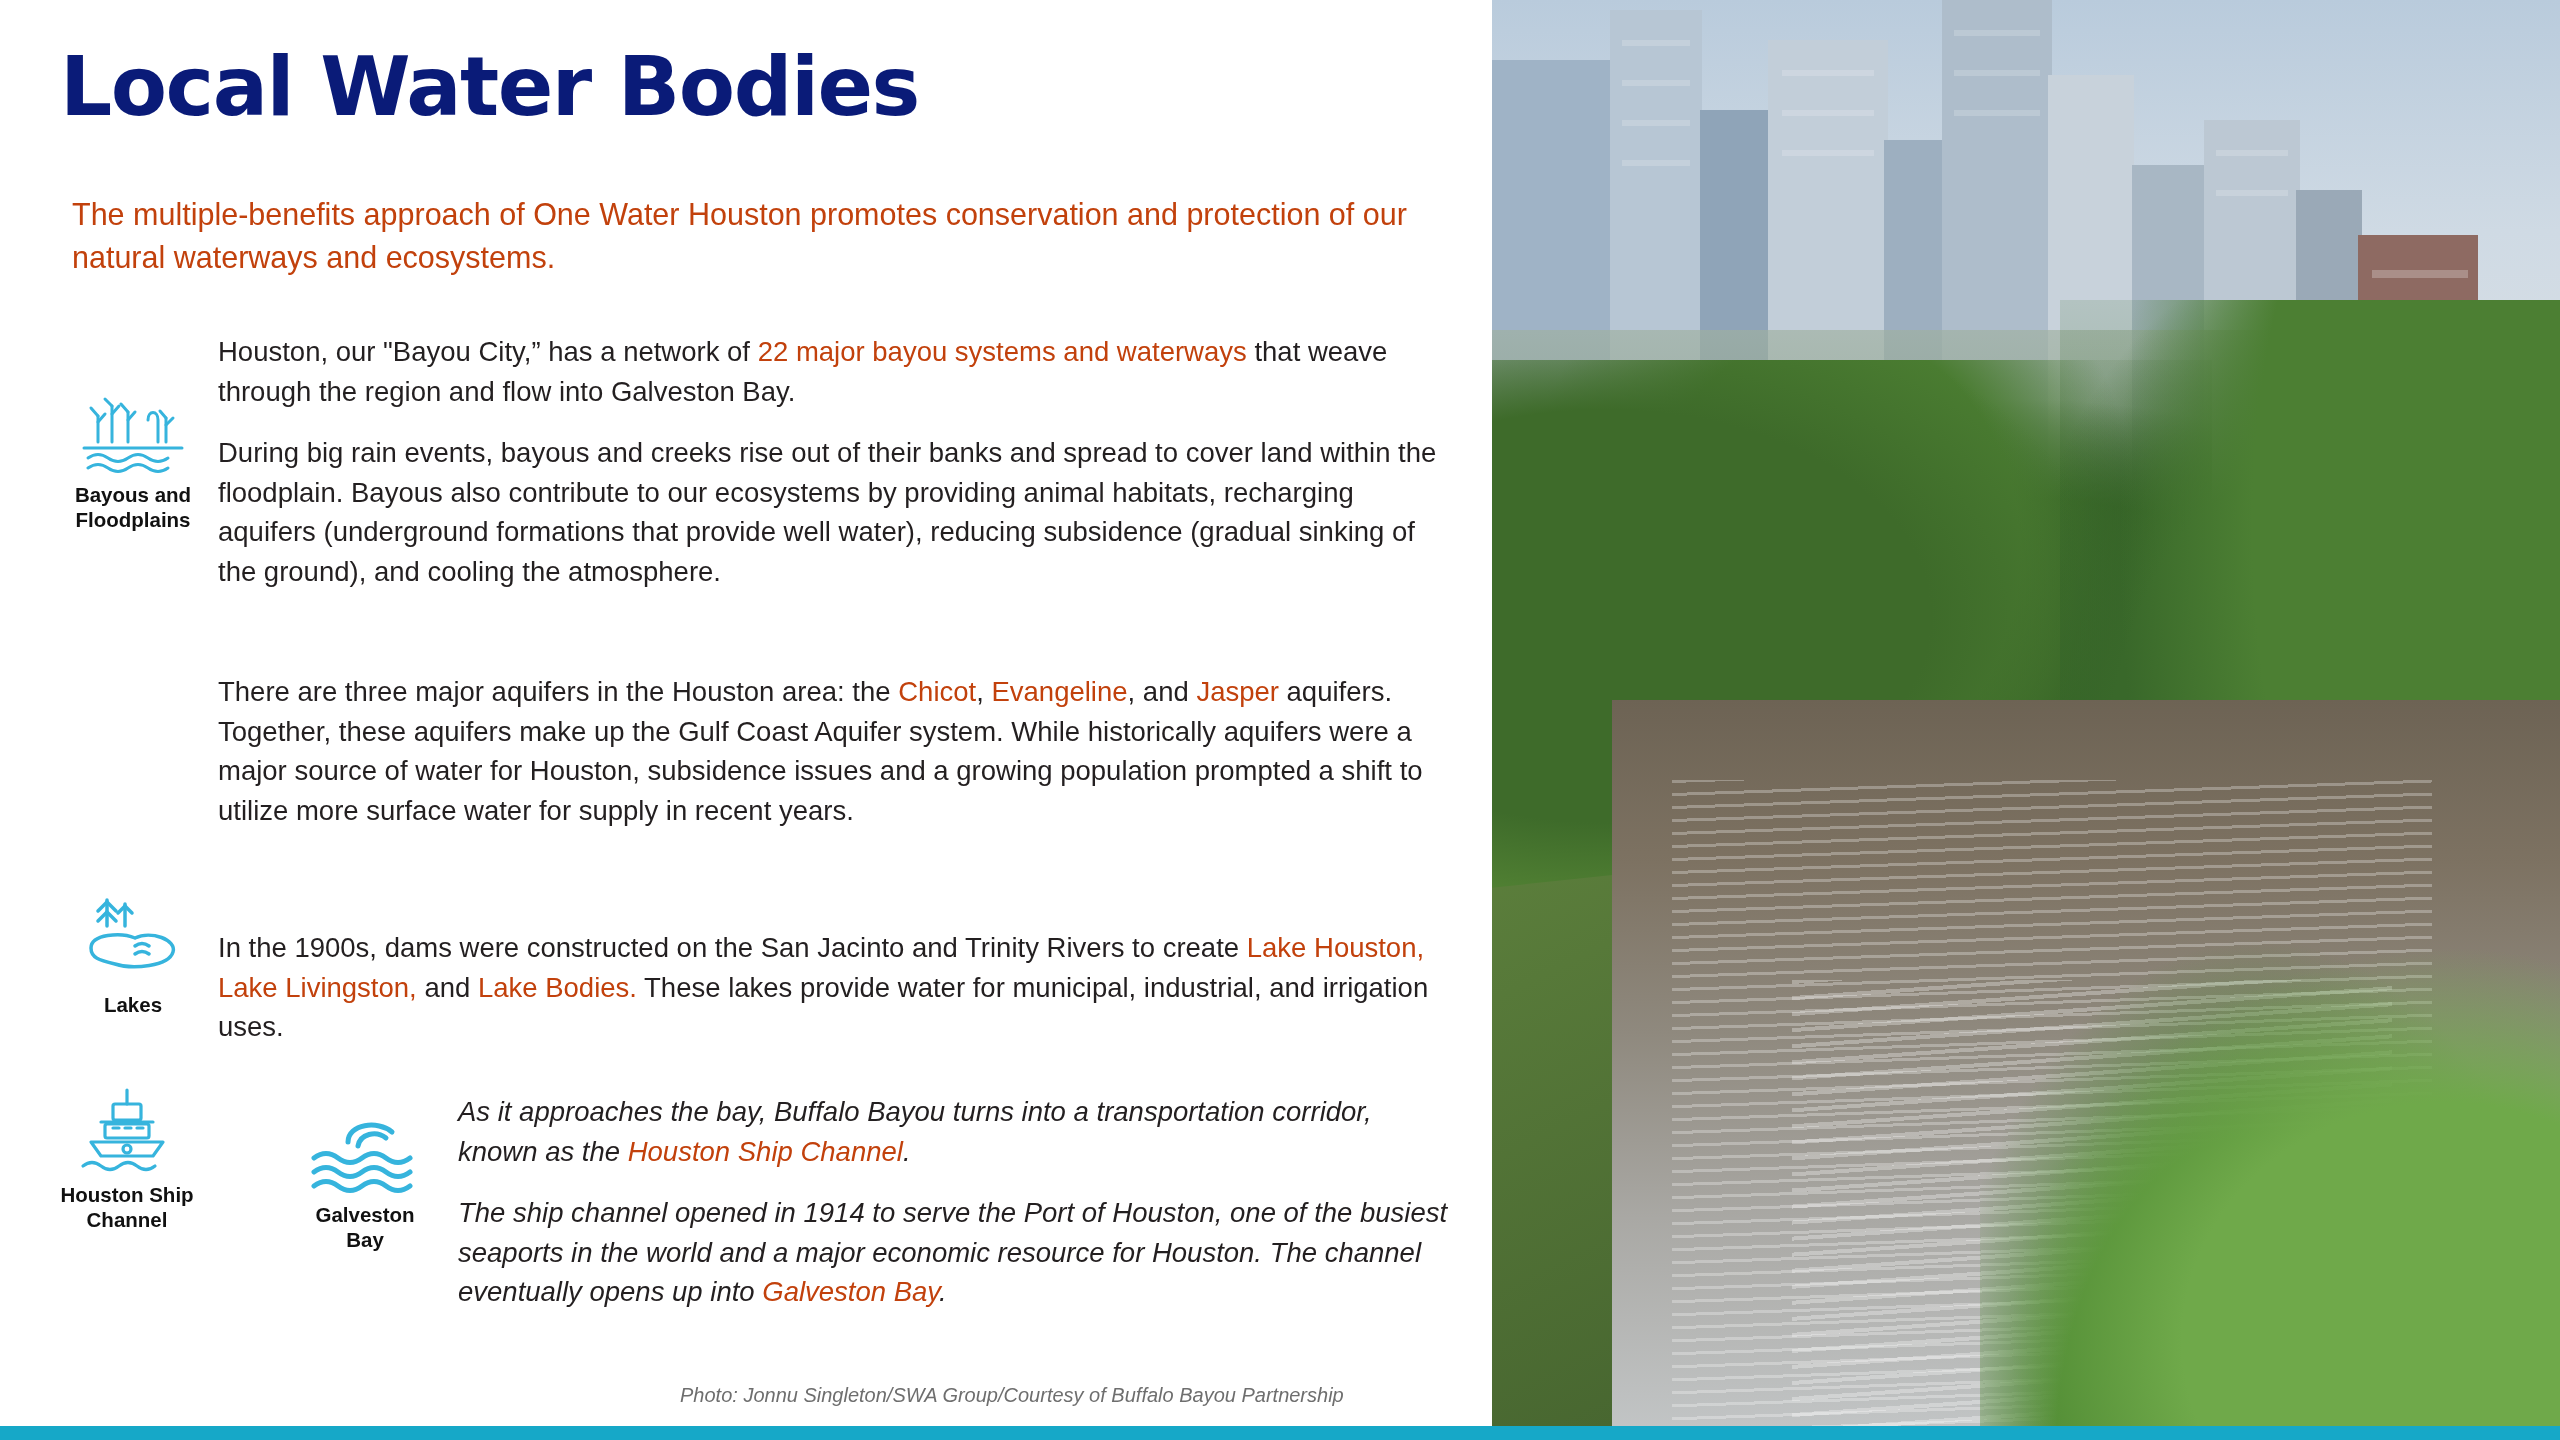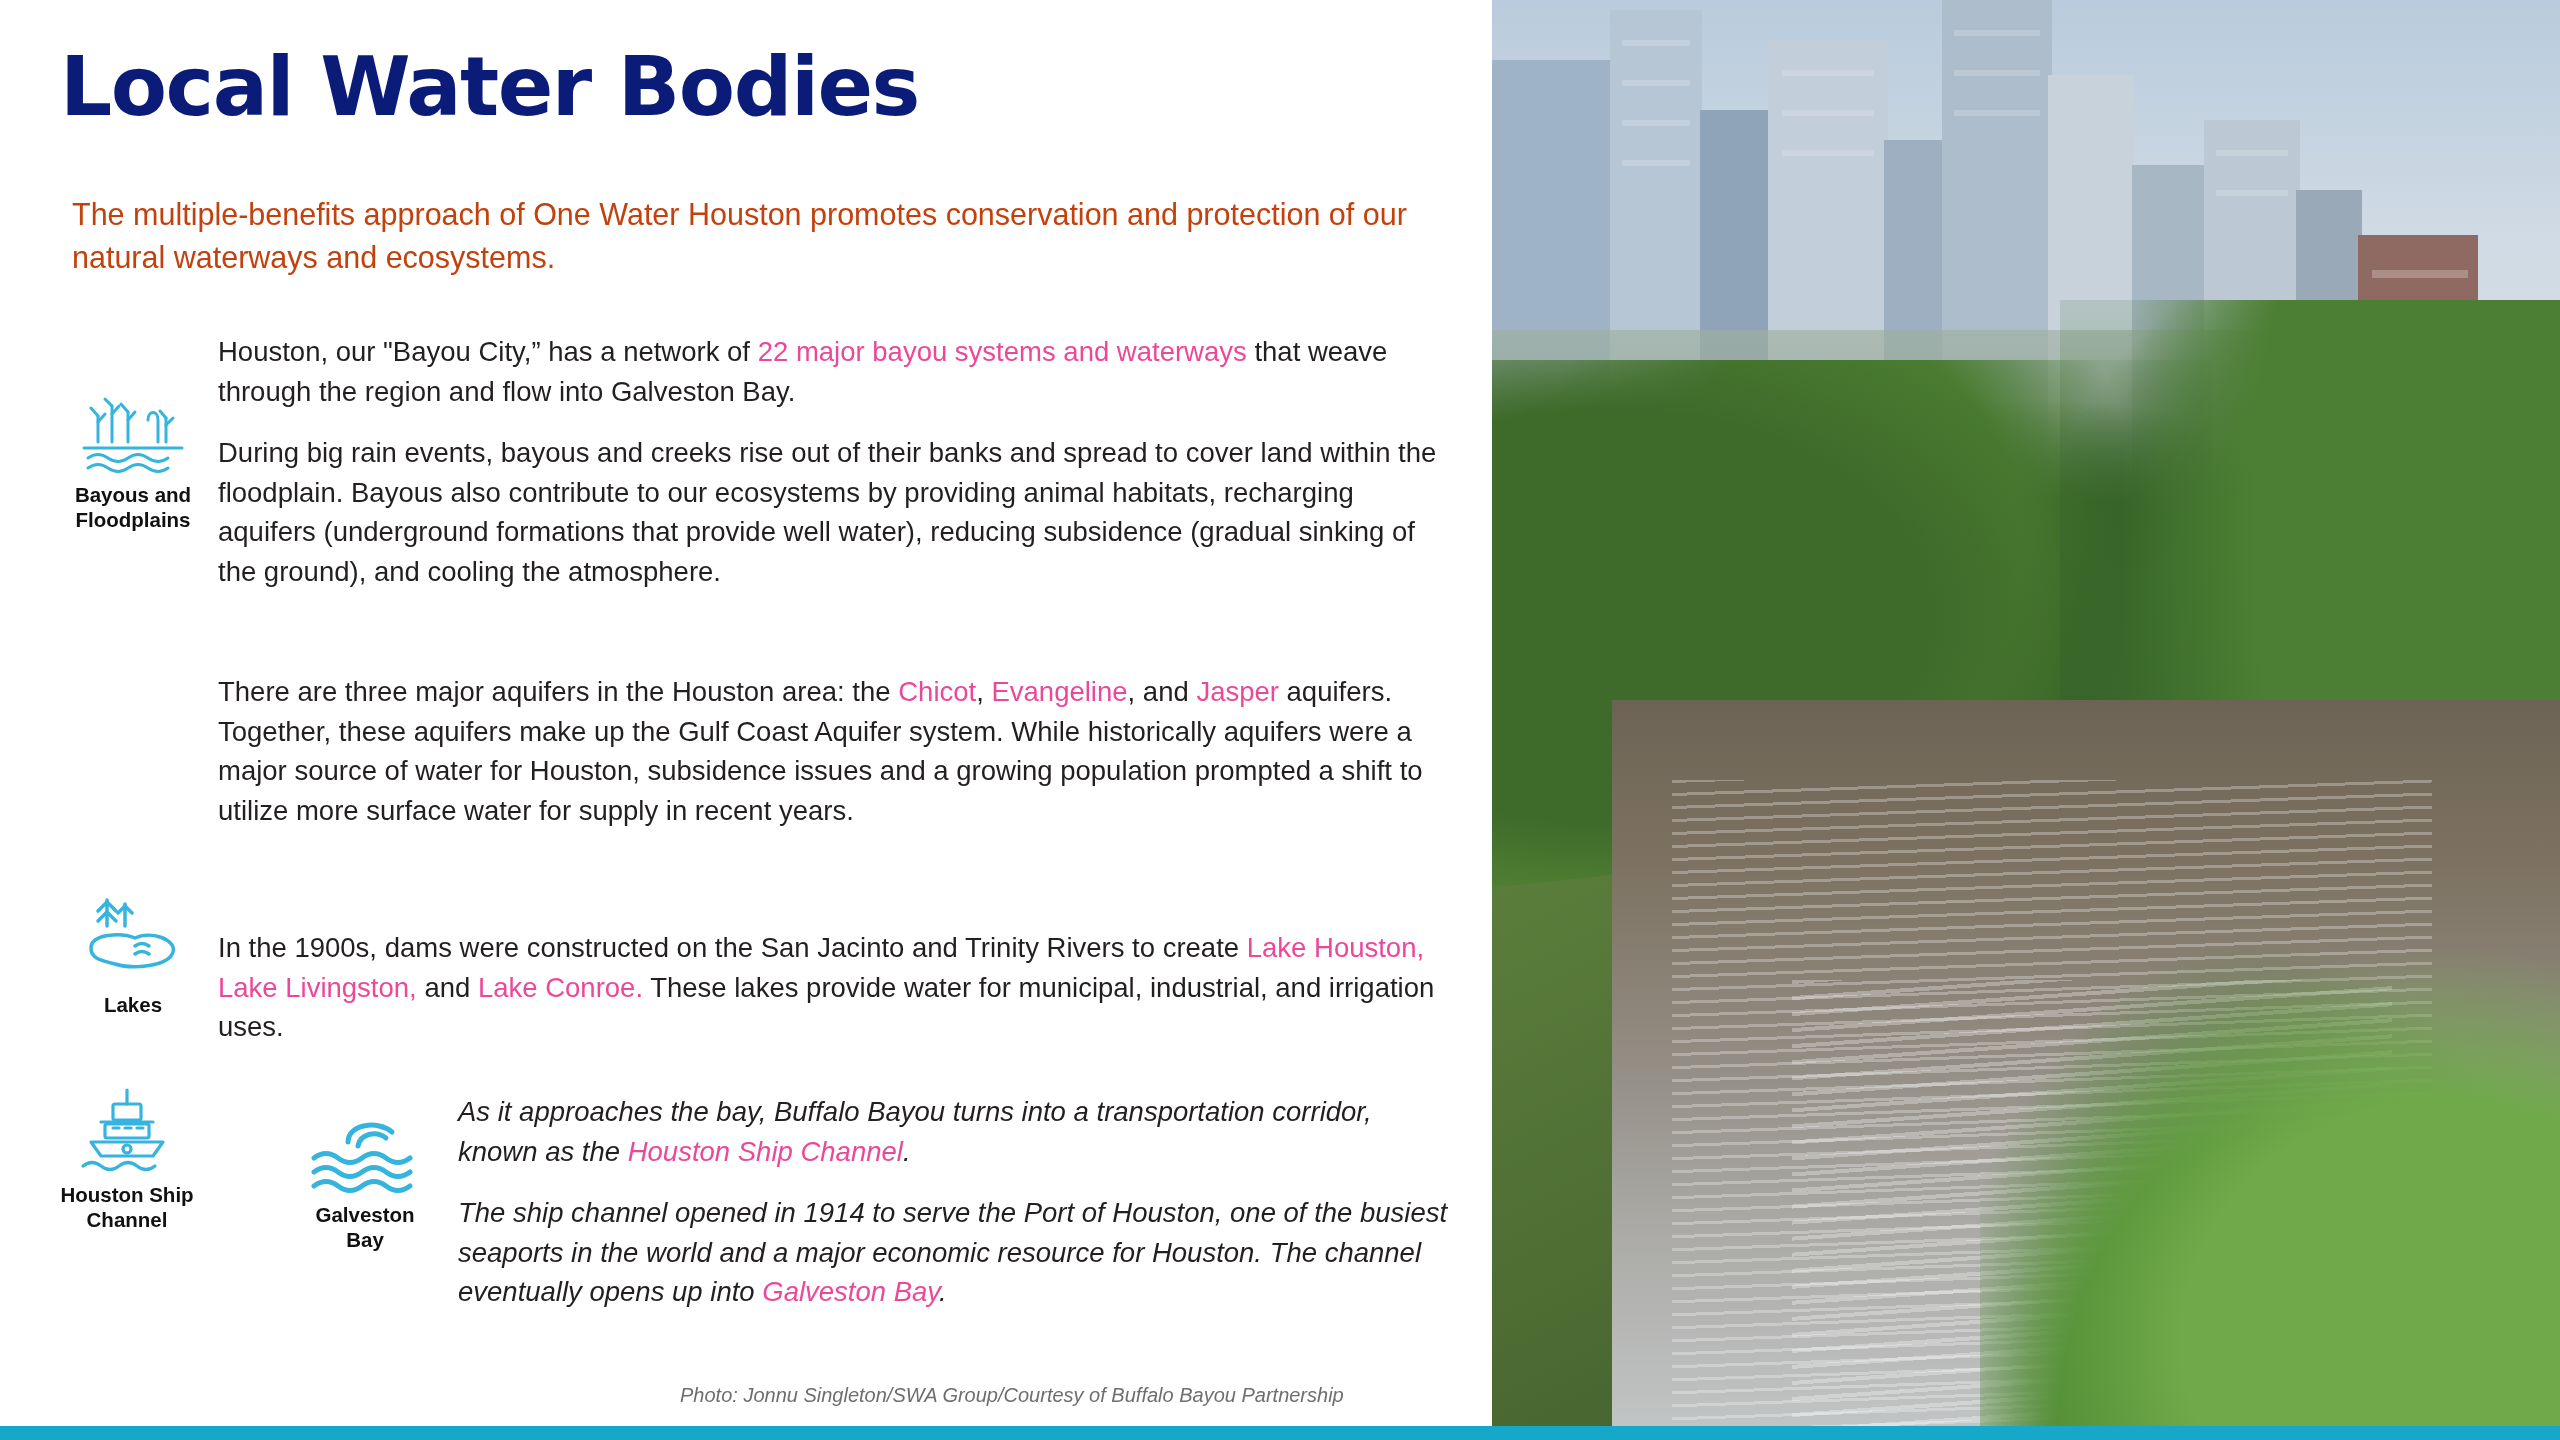--- a/index.html
+++ b/index.html
@@ -74,21 +74,21 @@
 
   .para {
     position: absolute;
     font-size: 27.5px;
     line-height: 39.5px;
     color: #231f20;
   }
   .para p { margin: 0 0 22px 0; }
   .para p:last-child { margin-bottom: 0; }
 
-  .hl { color: #ec4899; }
+  .hl { color: #c2410c; }
 
   .photo-credit {
     position: absolute;
     left: 680px;
     top: 1384px;
     font-size: 20px;
     font-style: italic;
     color: #6e6e6e;
   }
 
@@ -233,21 +233,21 @@
             <path d="M18 52 C18 38, 48 36, 62 42 C78 34, 104 44, 100 56 C96 70, 60 74, 42 68 C26 64, 18 62, 18 52 Z"></path>
             <path d="M62 50 q7 -5 14 0"></path>
             <path d="M62 58 q7 -5 14 0"></path>
           </g>
         </svg>
       </div>
       <div class="icon-label">Lakes</div>
     </div>
 
     <div class="para" style="left: 218px; top: 928px; width: 1235px;">
-      <p>In the 1900s, dams were constructed on the San Jacinto and Trinity Rivers to create <span class="hl">Lake Houston, Lake Livingston,</span> and <span class="hl">Lake Conroe.</span> These lakes provide water for municipal, industrial, and irrigation uses.</p>
+      <p>In the 1900s, dams were constructed on the San Jacinto and Trinity Rivers to create <span class="hl">Lake Houston, Lake Livingston,</span> and <span class="hl">Lake Bodies.</span> These lakes provide water for municipal, industrial, and irrigation uses.</p>
     </div>
 
     <div class="icon-block" style="left: 280px; top: 1110px;">
       <div class="icon-art">
         <svg width="130" height="80" viewBox="0 0 130 80">
           <g stroke="#36b4dd" stroke-width="5" fill="none" stroke-linecap="round">
             <path d="M48 26 C48 8, 78 4, 92 16"></path>
             <path d="M58 30 C60 18, 76 14, 86 22"></path>
             <path d="M14 42 q12 -9 24 0 q12 9 24 0 q12 -9 24 0 q12 9 24 0"></path>
             <path d="M14 56 q12 -9 24 0 q12 9 24 0 q12 -9 24 0 q12 9 24 0"></path>

